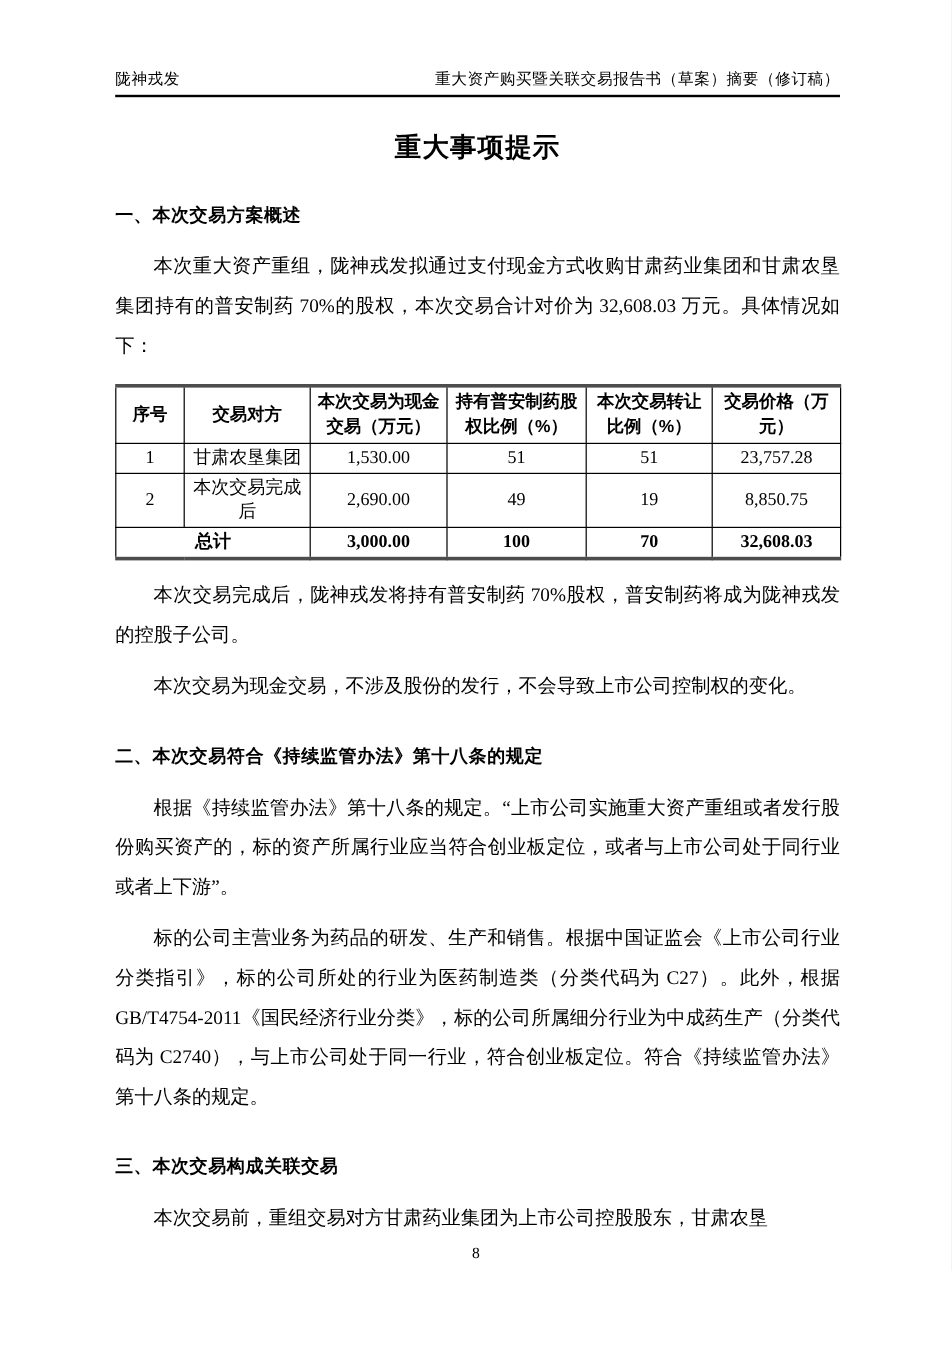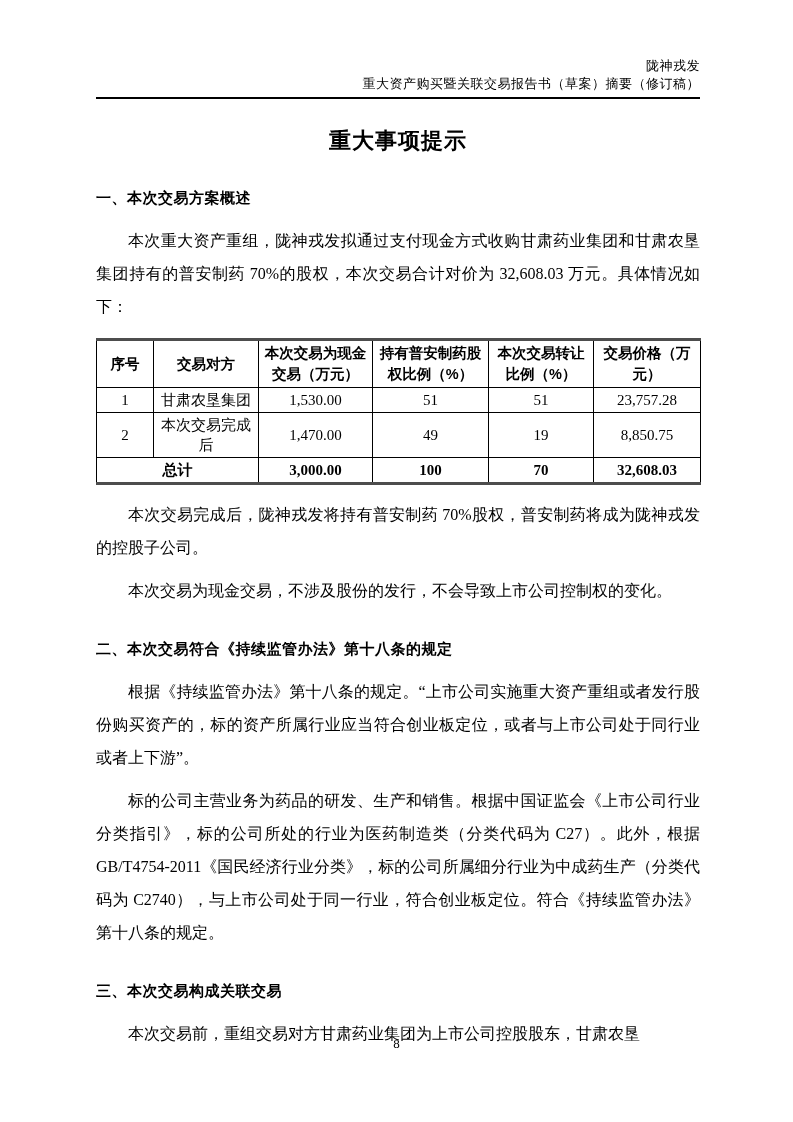--- a/index.html
+++ b/index.html
@@ -19,21 +19,20 @@
   
   .running-header {
     padding-top: 57px;
     display: flex;
     justify-content: space-between;
     align-items: flex-end;
     font-size: 13px;
     letter-spacing: 0.5px;
     border-bottom: 2px solid #000;
     padding-bottom: 4px;
-    flex-direction: column;
   }
 
   
   .doc-title {
     margin-top: 27px;
     text-align: center;
     font-family: "Liberation Sans", "DejaVu Sans", sans-serif;
     font-weight: bold;
     font-size: 22px;
     line-height: 30px;
@@ -137,21 +136,21 @@
           <td>1</td>
           <td>甘肃农垦集团</td>
           <td>1,530.00</td>
           <td>51</td>
           <td>51</td>
           <td>23,757.28</td>
         </tr>
         <tr>
           <td>2</td>
           <td>本次交易完成后</td>
-          <td>1,470.00</td>
+          <td>2,690.00</td>
           <td>49</td>
           <td>19</td>
           <td>8,850.75</td>
         </tr>
         <tr class="total-row">
           <td colspan="2">总计</td>
           <td>3,000.00</td>
           <td>100</td>
           <td>70</td>
           <td>32,608.03</td>

